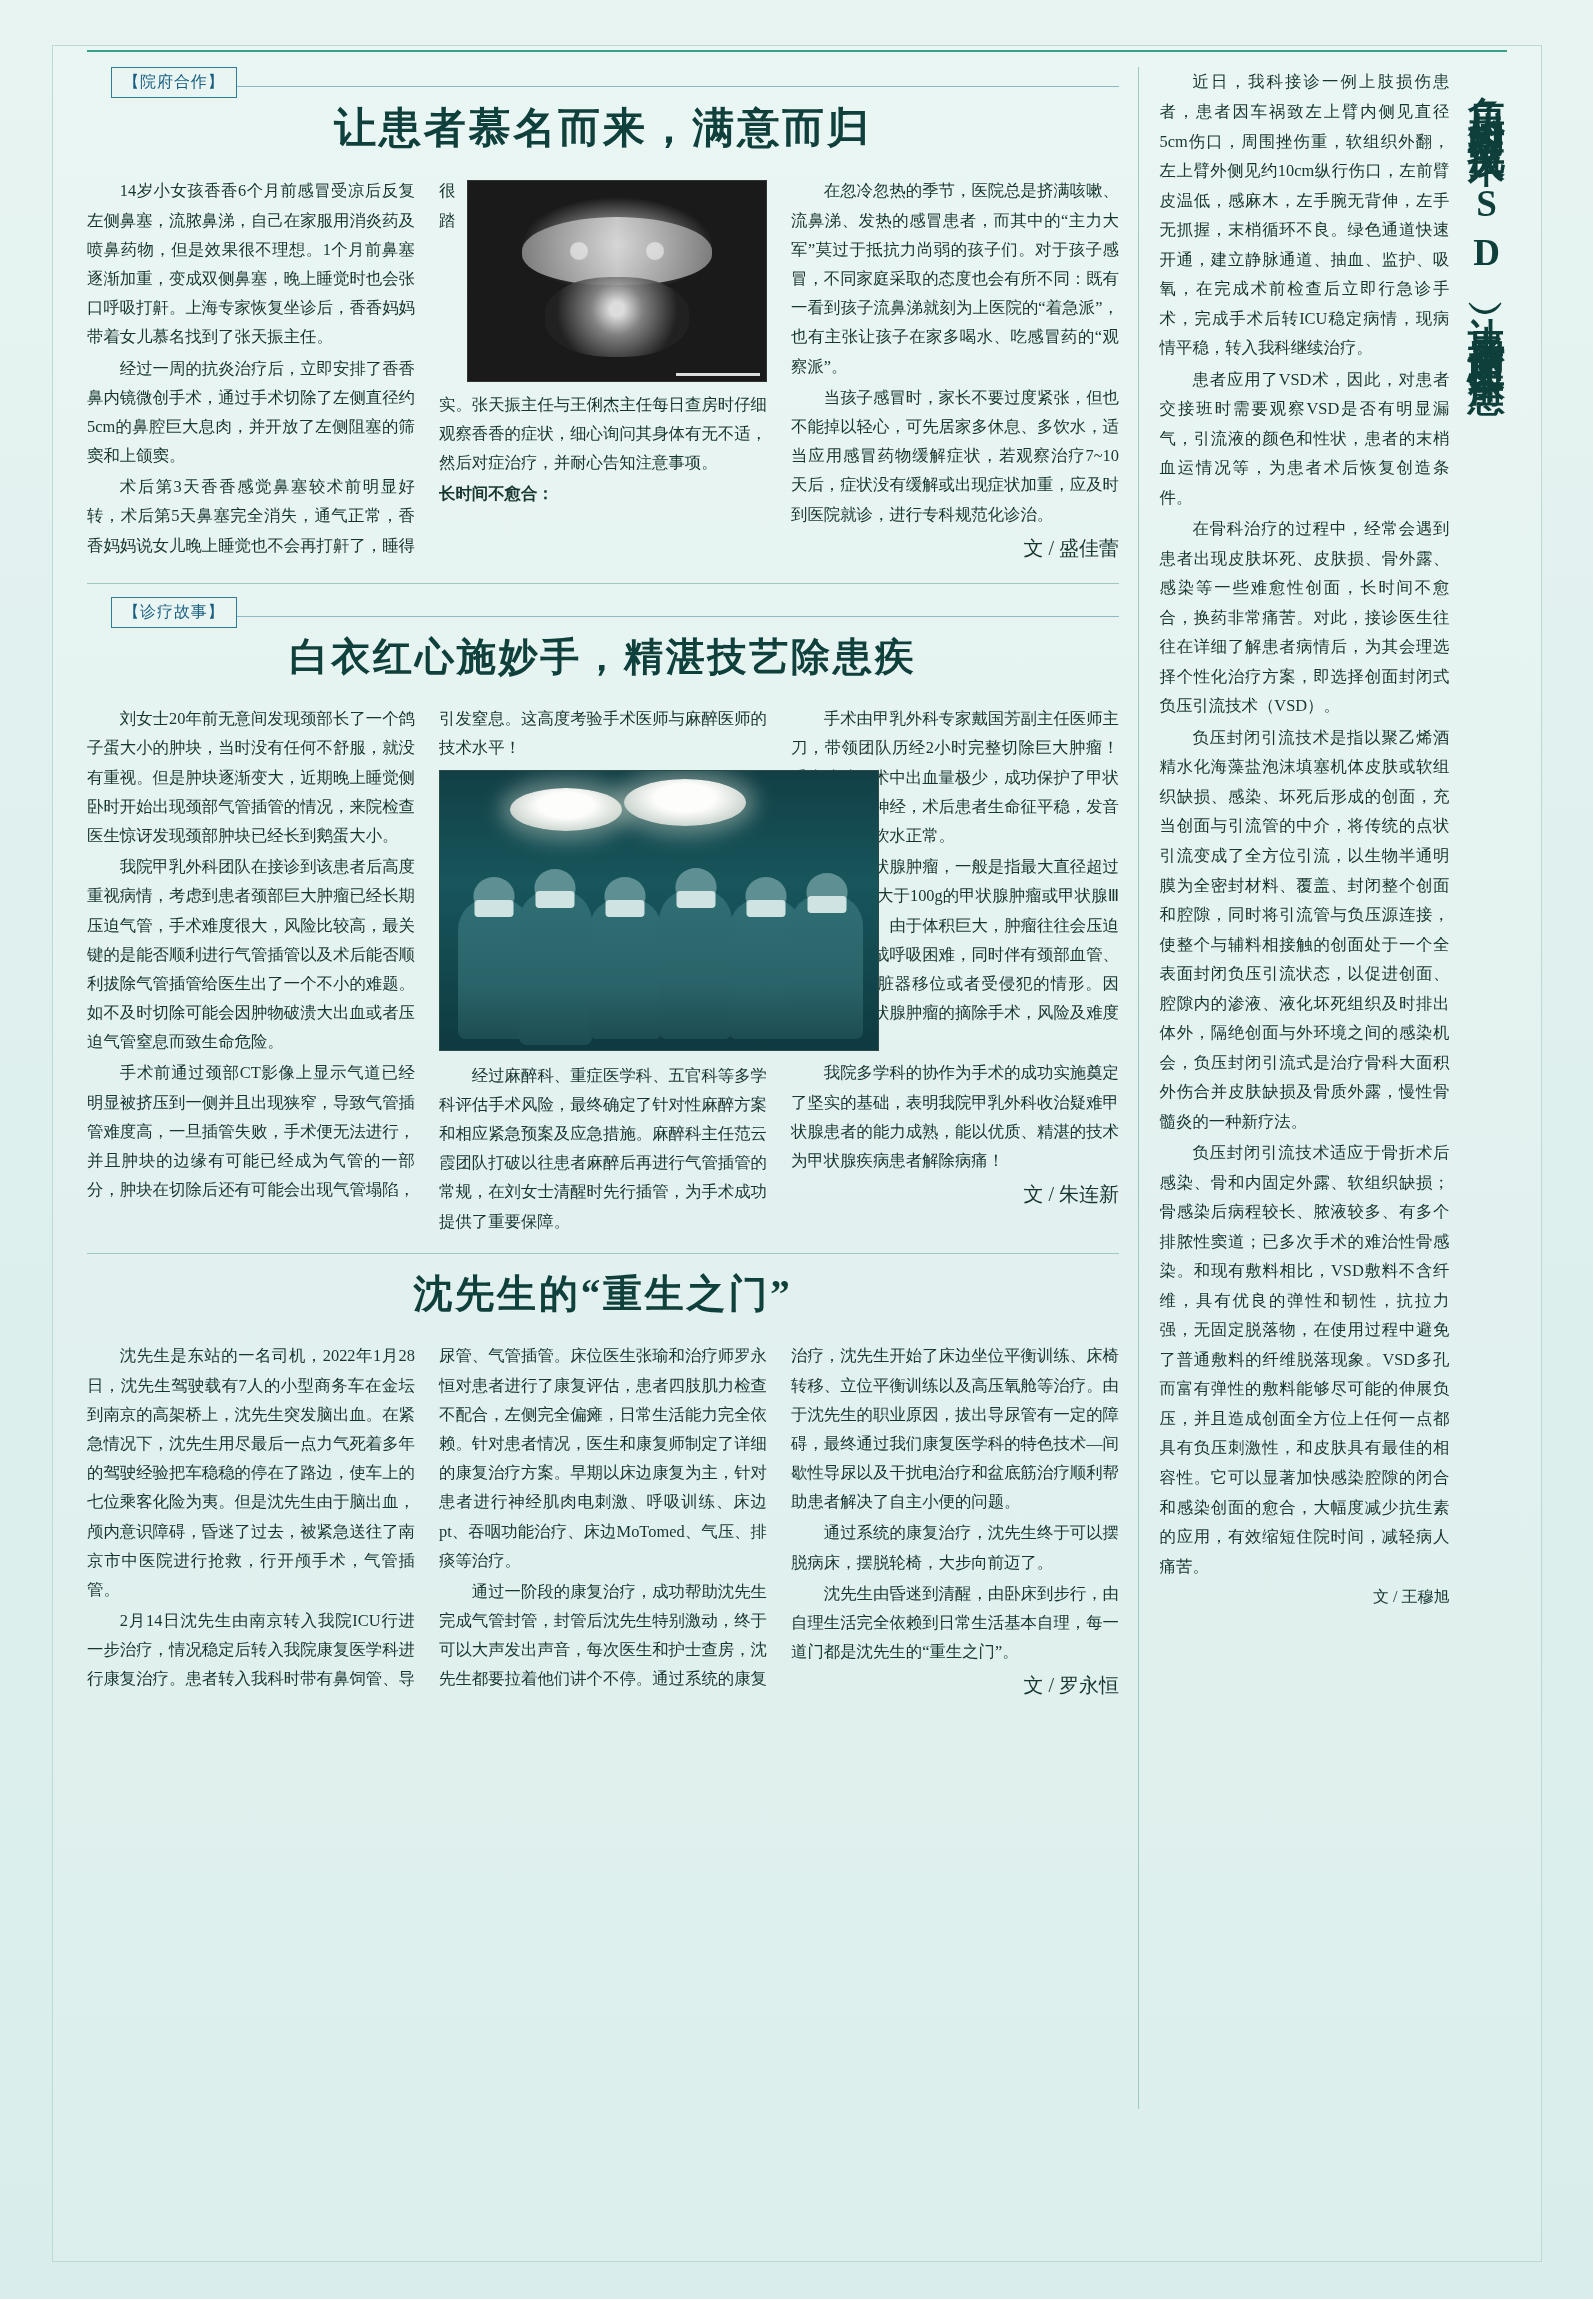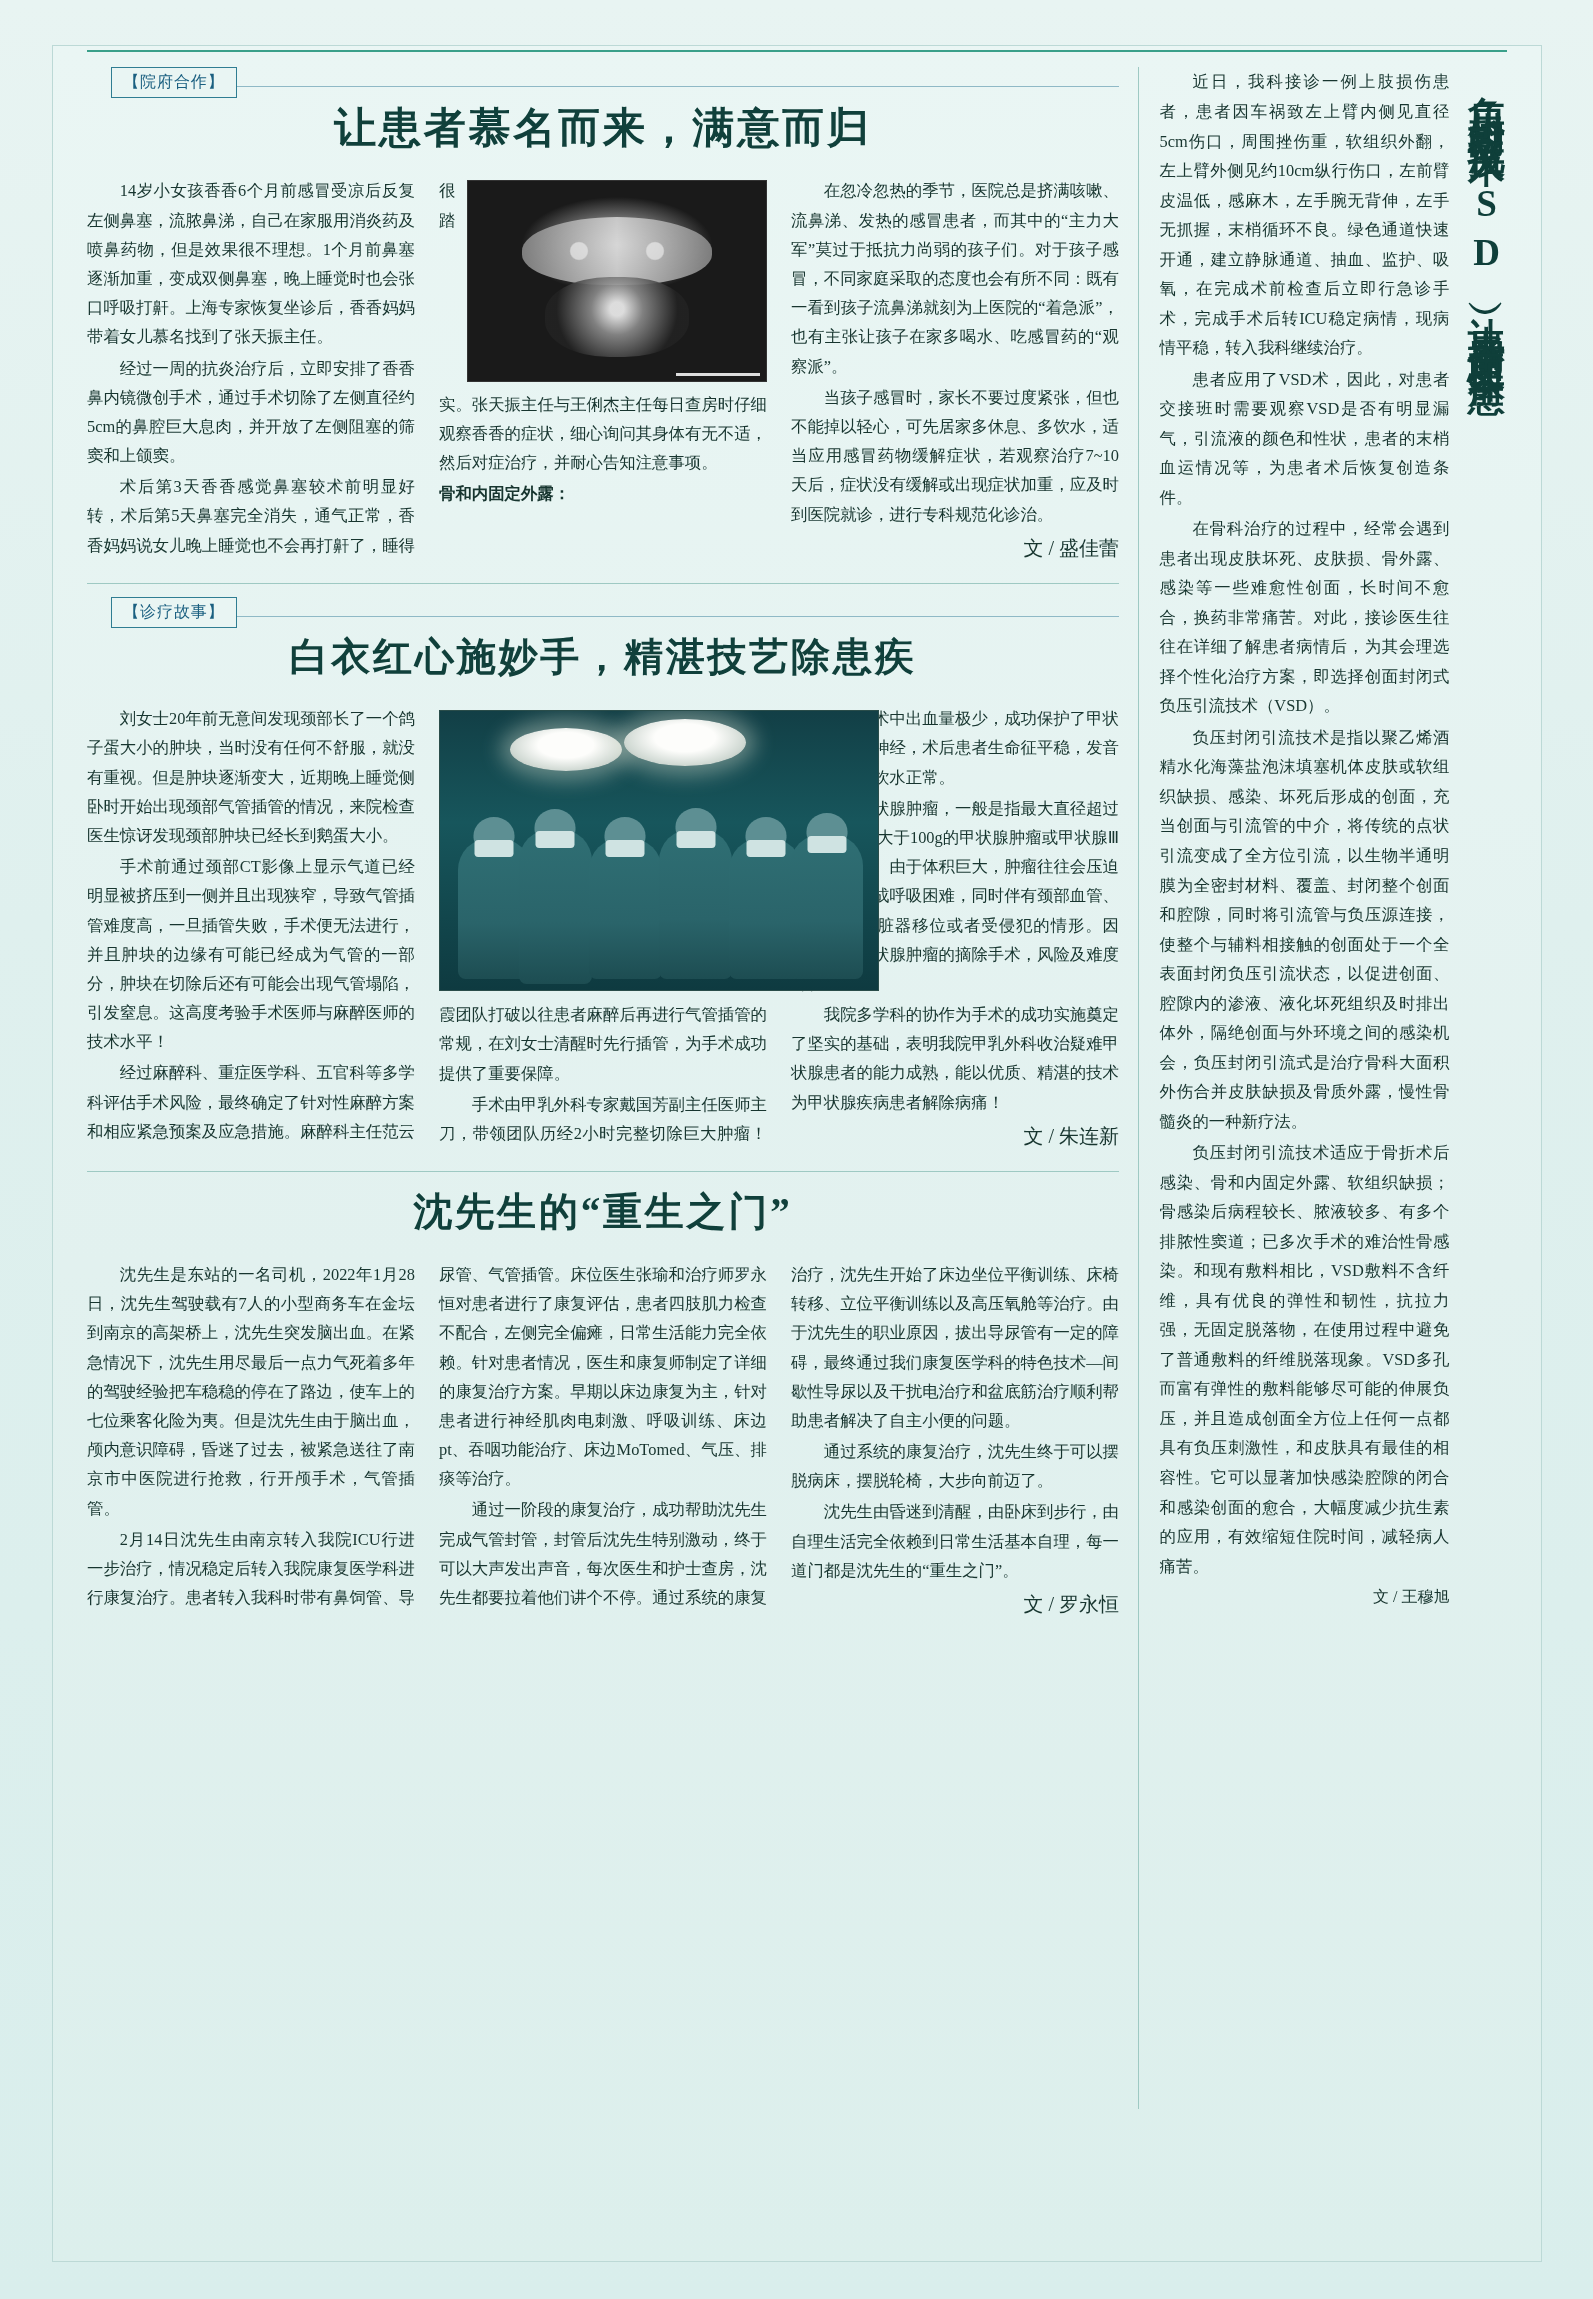--- a/index.html
+++ b/index.html
@@ -244,37 +244,38 @@
         </div>
         <div class="headline">让患者慕名而来，满意而归</div>
         <div class="cols3">
           <p>14岁小女孩香香6个月前感冒受凉后反复左侧鼻塞，流脓鼻涕，自己在家服用消炎药及喷鼻药物，但是效果很不理想。1个月前鼻塞逐渐加重，变成双侧鼻塞，晚上睡觉时也会张口呼吸打鼾。上海专家恢复坐诊后，香香妈妈带着女儿慕名找到了张天振主任。</p>
           <p>经过一周的抗炎治疗后，立即安排了香香鼻内镜微创手术，通过手术切除了左侧直径约5cm的鼻腔巨大息肉，并开放了左侧阻塞的筛窦和上颌窦。</p>
           <div class="photo-ct">
             <div class="ct-scan"></div>
             <div class="ct-scale"></div>
           </div>
           <p>术后第3天香香感觉鼻塞较术前明显好转，术后第5天鼻塞完全消失，通气正常，香香妈妈说女儿晚上睡觉也不会再打鼾了，睡得很踏实。张天振主任与王俐杰主任每日查房时仔细观察香香的症状，细心询问其身体有无不适，然后对症治疗，并耐心告知注意事项。</p>
-          <p class="noindent bold-lead">骨和内固定外露：</p>
+          <p class="noindent bold-lead">长时间不愈合：</p>
           <p>在忽冷忽热的季节，医院总是挤满咳嗽、流鼻涕、发热的感冒患者，而其中的“主力大军”莫过于抵抗力尚弱的孩子们。对于孩子感冒，不同家庭采取的态度也会有所不同：既有一看到孩子流鼻涕就刻为上医院的“着急派”，也有主张让孩子在家多喝水、吃感冒药的“观察派”。</p>
           <p>当孩子感冒时，家长不要过度紧张，但也不能掉以轻心，可先居家多休息、多饮水，适当应用感冒药物缓解症状，若观察治疗7~10天后，症状没有缓解或出现症状加重，应及时到医院就诊，进行专科规范化诊治。</p>
           <p class="byline noindent">文 / 盛佳蕾</p>
         </div>
       </div>
 
       <div class="sep"></div>
 
       <div>
         <div class="tag-wrap">
           <span class="tag">【诊疗故事】</span>
           <div class="tag-rule"></div>
         </div>
         <div class="headline h2">白衣红心施妙手，精湛技艺除患疾</div>
         <div class="cols3">
           <p>刘女士20年前无意间发现颈部长了一个鸽子蛋大小的肿块，当时没有任何不舒服，就没有重视。但是肿块逐渐变大，近期晚上睡觉侧卧时开始出现颈部气管插管的情况，来院检查医生惊讶发现颈部肿块已经长到鹅蛋大小。</p>
+          <p>我院甲乳外科团队在接诊到该患者后高度重视病情，考虑到患者颈部巨大肿瘤已经长期压迫气管，手术难度很大，风险比较高，最关键的是能否顺利进行气管插管以及术后能否顺利拔除气管插管给医生出了一个不小的难题。如不及时切除可能会因肿物破溃大出血或者压迫气管窒息而致生命危险。</p>
           <p>手术前通过颈部CT影像上显示气道已经明显被挤压到一侧并且出现狭窄，导致气管插管难度高，一旦插管失败，手术便无法进行，并且肿块的边缘有可能已经成为气管的一部分，肿块在切除后还有可能会出现气管塌陷，引发窒息。这高度考验手术医师与麻醉医师的技术水平！</p>
           <div class="photo-or">
             <div class="or-bg"></div>
             <div class="or-lamp"></div>
             <div class="or-lamp l2"></div>
             <div class="or-table"></div>
             <div class="or-person p1"></div>
             <div class="or-person p2"></div>
             <div class="or-person p3"></div>
             <div class="or-person p4"></div>

